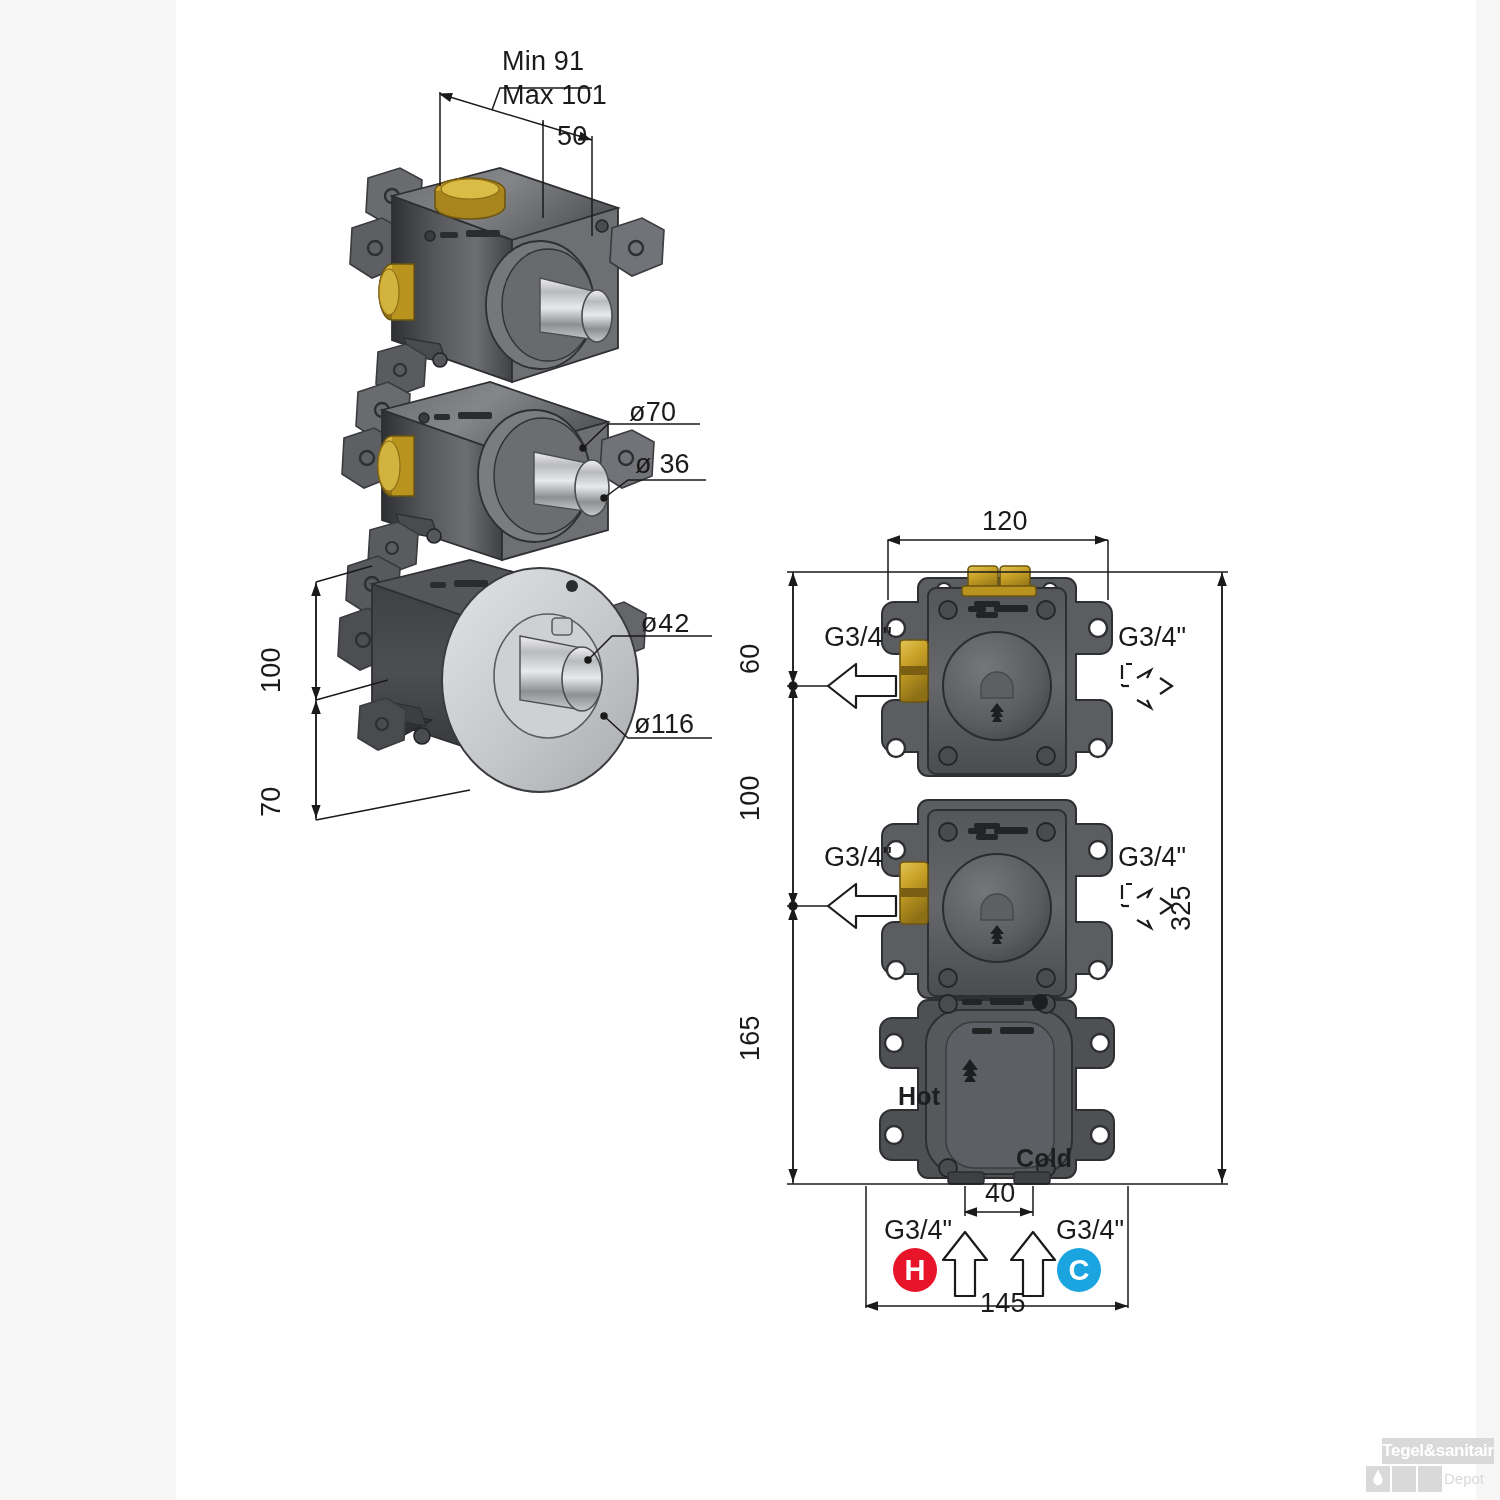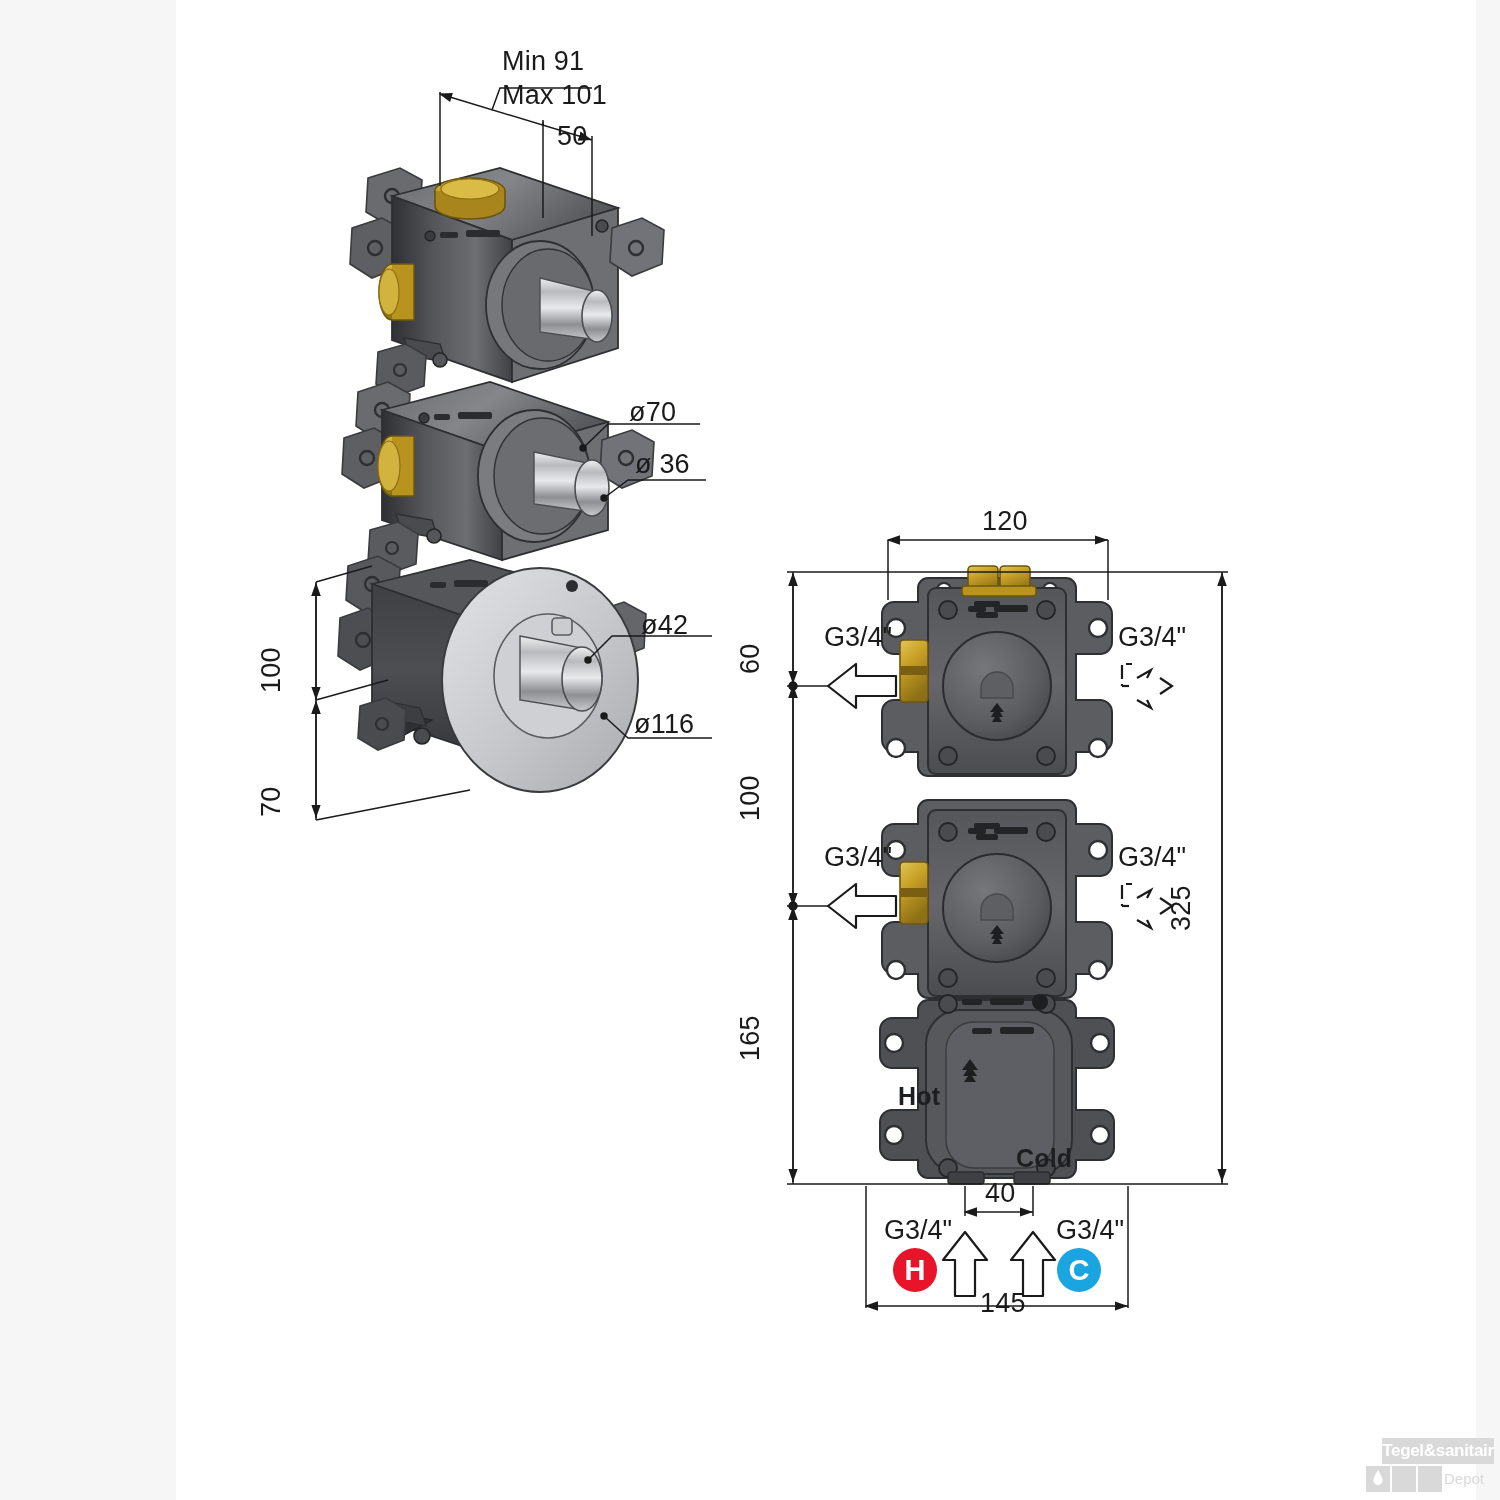--- a/index.html
+++ b/index.html
@@ -469,21 +469,21 @@
   </svg>
 
   <div class="dim" style="left:502px; top:46px;">Min 91</div>
   <div class="dim" style="left:502px; top:80px;">Max 101</div>
   <div class="dim" style="left:557px; top:121px;">50</div>
   <div class="dim vert" style="left:287px; top:662px;">100</div>
   <div class="dim vert" style="left:287px; top:786px;">70</div>
 
   <div class="dim" style="left:629px; top:397px;">ø70</div>
   <div class="dim" style="left:635px; top:449px;">ø 36</div>
-  <div class="dim" style="left:641px; top:610px;">ø42</div>
+  <div class="dim" style="left:641px; top:610px;font-family:Liberation Mono, monospace;">ø42</div>
   <div class="dim" style="left:634px; top:709px;">ø116</div>
 
   <div class="dim" style="left:982px; top:506px;">120</div>
   <div class="dim vert" style="left:766px; top:643px;">60</div>
   <div class="dim vert" style="left:766px; top:790px;">100</div>
   <div class="dim vert" style="left:766px; top:1030px;">165</div>
   <div class="dim vert" style="left:1197px; top:900px;">325</div>
   <div class="dim" style="left:985px; top:1178px;text-align:right;">40</div>
   <div class="dim" style="left:980px; top:1288px;">145</div>
 

